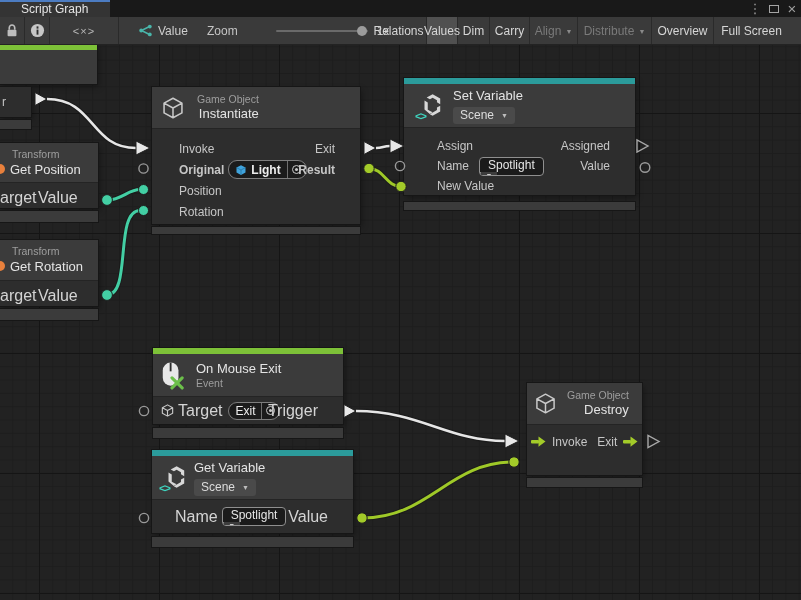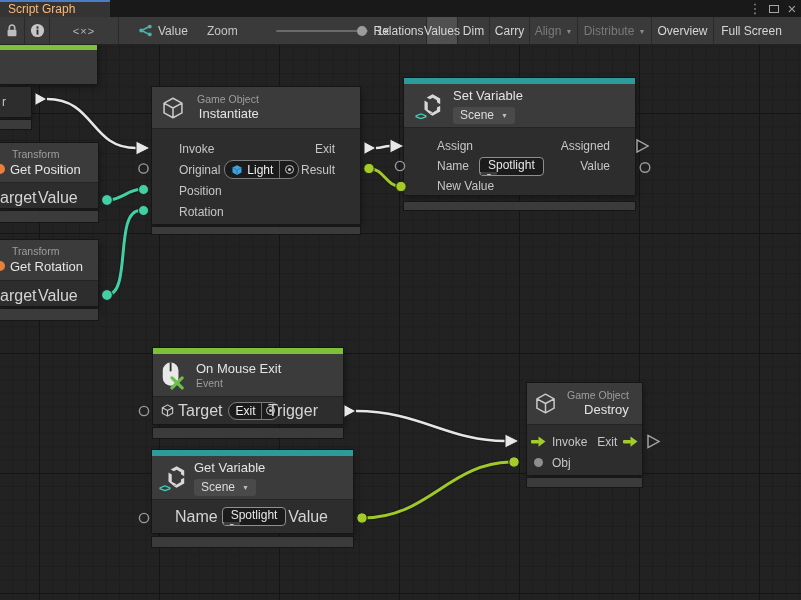--- a/index.html
+++ b/index.html
@@ -7,21 +7,21 @@
   #root {
     position:relative; width:801px; height:600px; overflow:hidden;
     font-family:"Liberation Sans", sans-serif; color:#d4d4d4; background:#222;
     -webkit-font-smoothing:antialiased;
   }
   
   #tabbar { position:absolute; left:0; top:0; width:801px; height:17px; background:#191919; z-index:20; }
   #tab {
     position:absolute; left:0; top:0; width:110px; height:17px;
     background:#343434; border-top:2px solid #4c7cc2;
-    font-size:12px; color:#fdba74; line-height:14px; padding-left:8px;
+    font-size:12px; color:#e5e5e5; line-height:14px; padding-left:21px;
   }
   .winbtn { position:absolute; top:0; height:17px; color:#9f9f9f; font-size:13px; line-height:17px; text-align:center; }
   #btn-more  { left:747px; width:16px; letter-spacing:0; }
   #btn-max   { left:766px; width:16px; }
   #btn-max span { display:inline-block; width:10px; height:8px; border:1.5px solid #a5a5a5; margin-top:4px; }
   #btn-close { left:784px; width:16px; font-size:15px; }
   
   #toolbar { position:absolute; left:0; top:17px; width:801px; height:28px; background:#3a3a3a; border-bottom:1px solid #232323; z-index:20; font-size:12px; }
   .tcell { position:absolute; top:0; height:27px; display:flex; align-items:center; justify-content:center; border-right:1px solid #2a2a2a; }
   #cell-lock { left:0; width:25px; }
@@ -217,21 +217,21 @@
         <div>
           <div class="cat">Game Object</div>
           <div class="ttl">Instantiate</div>
         </div>
       </div>
       <div class="bodyy" style="height:96px; padding:9px 0 0 27px;">
         <div class="row" style="height:21px;">
           <span>Invoke</span>
           <span class="rlab">Exit</span>
         </div>
-        <div class="row" style="height:21px;">
+        <div class="row" style="height:21px;font-weight:bold;">
           <span>Original</span>
           <span class="obj-pill" style="margin-left:4px;">
             <span class="seg">
               <svg width="12" height="12" viewBox="0 0 32 32">
                 <path d="M16 3 L28 9.5 V22.5 L16 29 L4 22.5 V9.5 Z" fill="#3fa3dc"></path>
                 <path d="M4 9.5 L16 16 L28 9.5 M16 16 V29" fill="none" stroke="#26719c" stroke-width="2"></path>
               </svg>
               <span>Light</span>
             </span>
             <span class="pick">
@@ -389,24 +389,20 @@
             <rect x="0" y="4" width="8" height="3.4" rx="1" fill="#a3cb29"></rect>
               <polygon points="7.5,0.5 14.5,5.6 7.5,10.7" fill="#a3cb29"></polygon>
           </svg>
           <span style="margin-left:6px;">Invoke</span>
           <span style="margin-left:10px;">Exit</span>
           <svg width="15" height="11" viewBox="0 0 15 11" style="margin-left:6px;">
             <rect x="0" y="4" width="8" height="3.4" rx="1" fill="#a3cb29"></rect>
               <polygon points="7.5,0.5 14.5,5.6 7.5,10.7" fill="#a3cb29"></polygon>
           </svg>
         </div>
-        <div class="row" style="height:21px;">
-          <span class="objdot" style="margin-left:3px;"></span>
-          <span style="margin-left:9px;">Obj</span>
-        </div>
       </div>
     </div>
     <div class="footer" style="height:9px; margin-top:3px;"></div>
   </div>
 
   <svg id="wires">
 
     <g fill="none" stroke="#181818" stroke-width="5" opacity="0.6">
       <path d="M47,99 C95,99 90,148 136,148"></path>
       <path d="M376,148 C383,148 383,146 390,146"></path>

